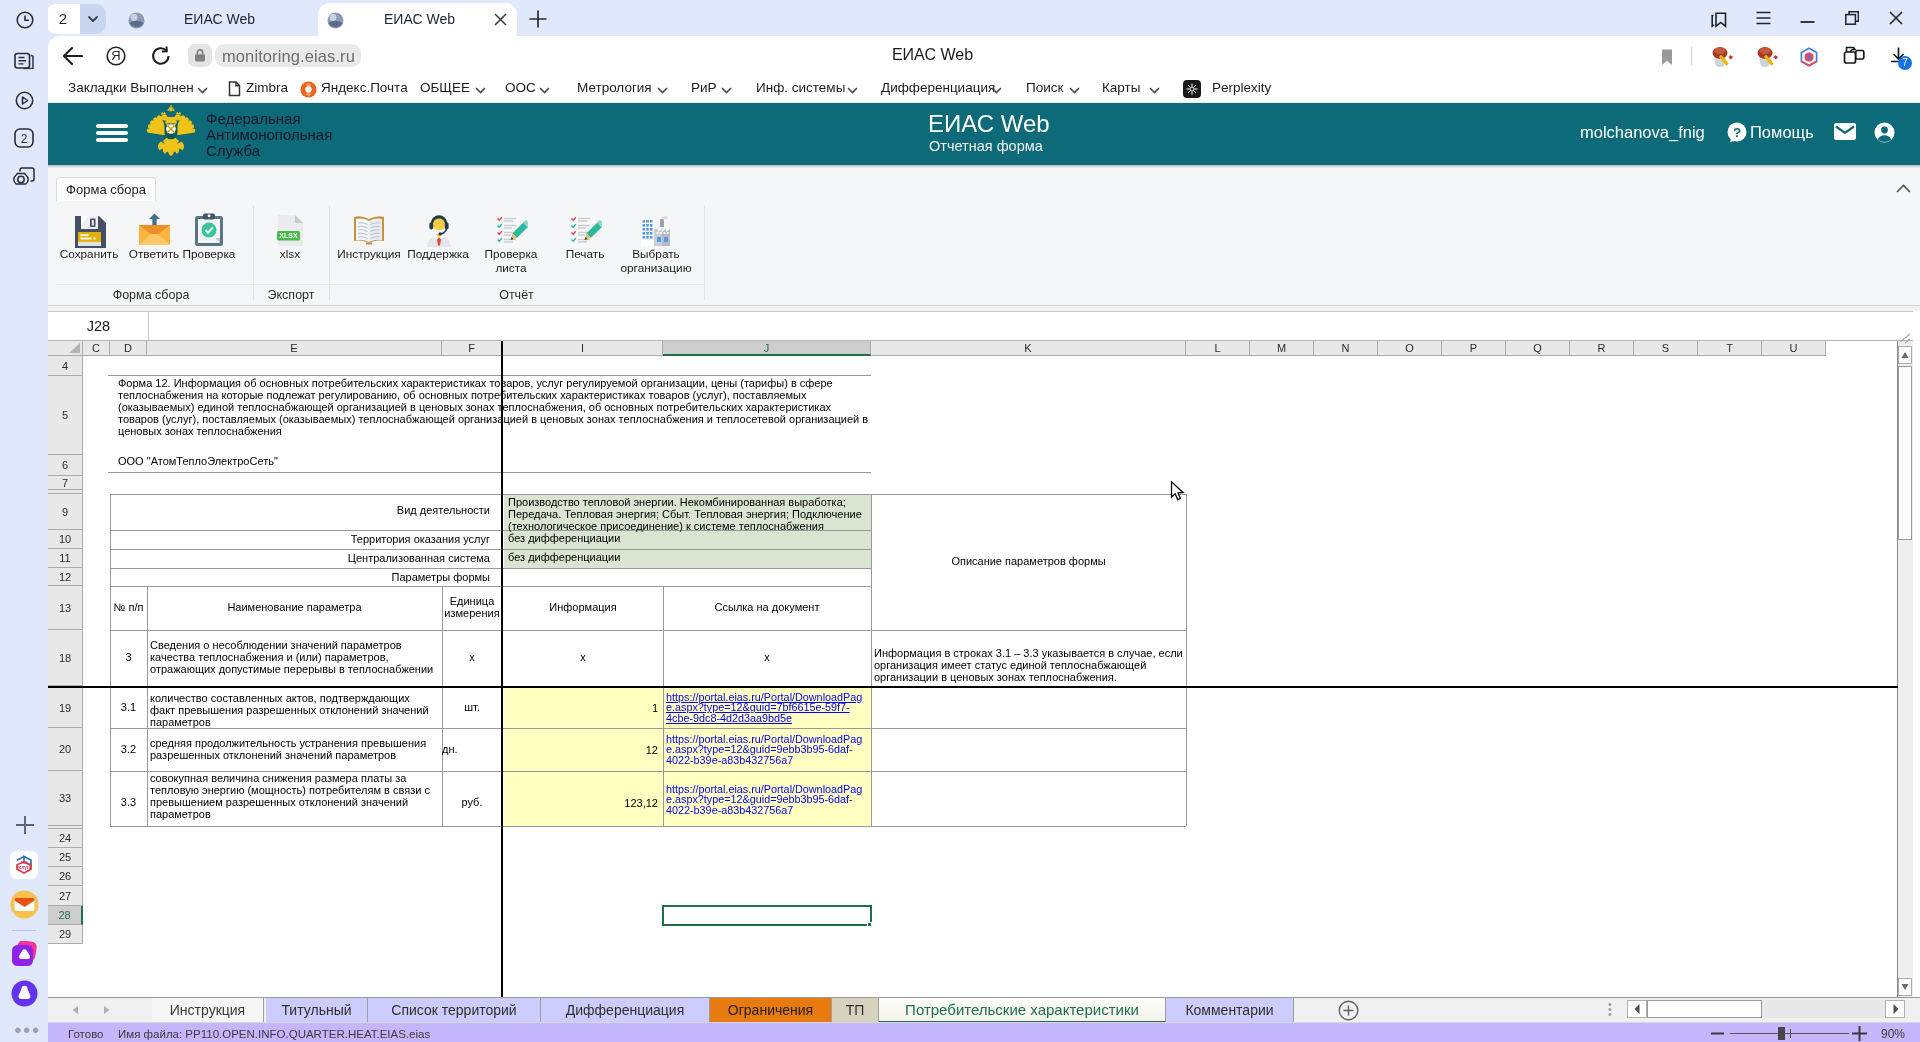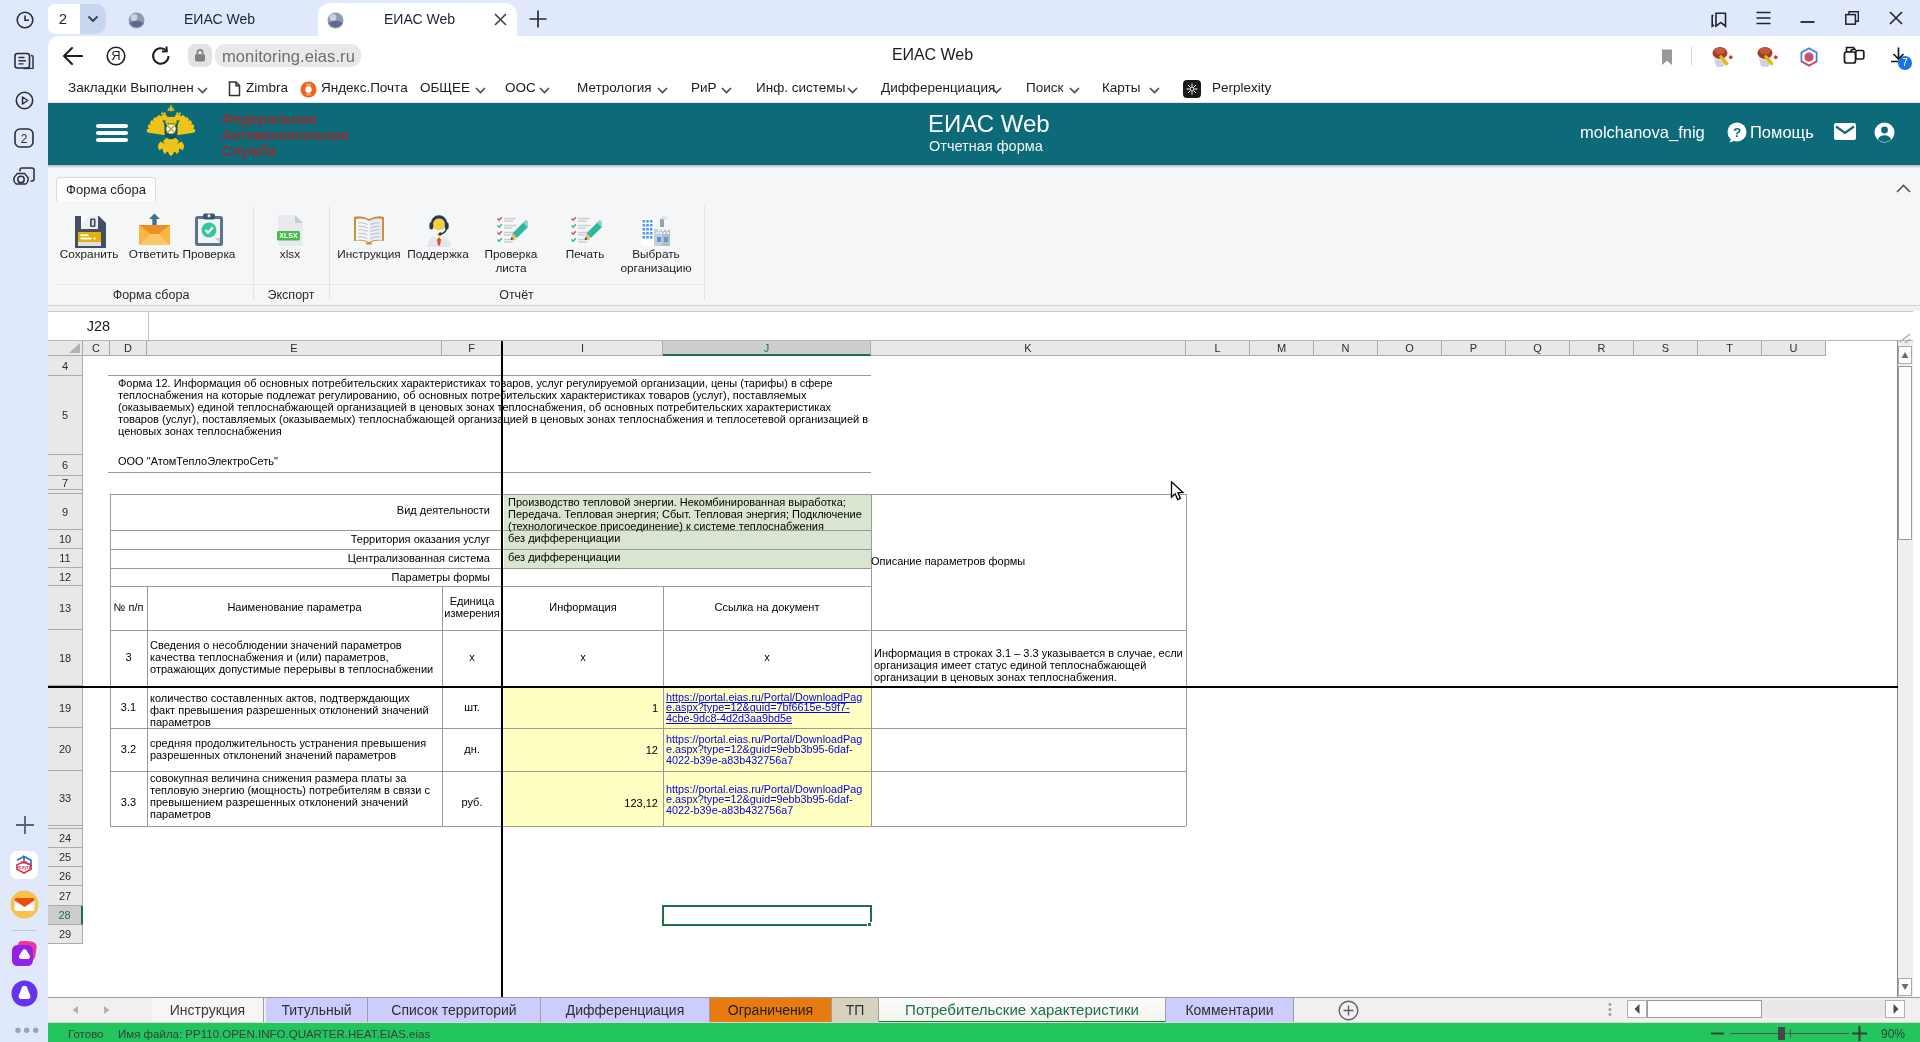--- a/index.html
+++ b/index.html
@@ -40,21 +40,21 @@
   .ct { position:absolute; font-size:11px; color:#000; line-height:11.9px; white-space:nowrap; }
   .green { background:#d9e5d0; }
   .yellow { background:#ffffc1; }
   .link { color:#0202f2; font-size:10.8px; line-height:10.3px; }
   
   #vfreeze { left:501px; top:341px; width:2px; height:656px; background:#000; z-index:4; }
   #hfreeze { left:48px; top:686px; width:1850px; height:2px; background:#000; z-index:4; }
   
   #tabsbar { left:48px; top:997px; width:1872px; height:25px; background:#f0f0f0; border-top:1px solid #9a9a9a; z-index:6; }
   .stab { position:absolute; top:0; height:24px; font-size:14px; color:#2f2f2f; text-align:center; line-height:24px; border-right:1px solid #9f9f9f; }
-  #statusbar { left:48px; top:1022px; width:1872px; height:20px; background:#22c55e; border-top:1px solid #d8d8d8; font-size:11.5px; color:#3c3c3c; z-index:6; }
+  #statusbar { left:48px; top:1022px; width:1872px; height:20px; background:#c4b5fd; border-top:1px solid #d8d8d8; font-size:11.5px; color:#3c3c3c; z-index:6; }
   .sel-green { border:2px solid #1e7145; }
 </style>
 </head>
 <body>
 <div class="abs" id="content-bg"></div>
 <div class="abs" id="topbar"></div>
 <div class="abs" id="sidebar"></div>
 
 <div class="abs tabpill">2</div>
 <div class="abs tabpill2"><svg width="26" height="30">
@@ -302,21 +302,21 @@
   </g>
   <path d="M19.5 19.5 h13 v9.3 a6.5 6.5 0 0 1 -13 0 z" fill="#0a5a60"></path>
   <circle cx="26" cy="25" r="4.8" fill="#fdfdfb"></circle>
   <g stroke="#c79d10" stroke-width="1.4">
       <path d="M22 21 L30 29 M30 21 L22 29"></path>
     </g>
   <g fill="#efc319">
       <path d="M20.8 19.3 l3.2 1 l-1.7 2z M31.2 19.3 l-3.2 1 l1.7 2z"></path>
     </g>
 </svg>
-<div class="abs" style="left:222px;top:111px;z-index:6;color:#b91c1c;font-size:15px;line-height:16.2px;">Федеральная<br>Антимонопольная<br>Служба</div>
+<div class="abs" style="left:206px;top:111px;z-index:6;color:#0f172a;font-size:15px;line-height:16.2px;">Федеральная<br>Антимонопольная<br>Служба</div>
 <div class="abs" style="left:928px;top:110px;z-index:6;color:#fff;font-size:24px;">ЕИАС Web</div>
 <div class="abs" style="left:929px;top:138px;z-index:6;color:#f2f5f5;font-size:14.5px;">Отчетная форма</div>
 <div class="abs" style="left:1580px;top:123px;z-index:6;color:#fff;font-size:16.5px;">molchanova_fnig</div>
 <svg class="abs" style="left:1727px;top:122px;z-index:6" width="20" height="21">
     <circle cx="10" cy="10" r="9.5" fill="#fff"></circle>
     <path d="M4 17 l-1.5 3.5 l5 -1.8z" fill="#fff"></path>
     <text x="10" y="14.8" text-anchor="middle" font-size="13.5" font-weight="bold" fill="#0d6a78" font-family="Liberation Sans">?</text>
   </svg>
 <div class="abs" style="left:1750px;top:123px;z-index:6;color:#fff;font-size:16.5px;">Помощь</div>
 <svg class="abs" style="left:1834px;top:123px;z-index:6" width="22" height="17">
@@ -570,21 +570,21 @@
 
   <div class="ct" style="left:70px;top:22px;">Форма 12. Информация об основных потребительских характеристиках товаров, услуг регулируемой организации, цены (тарифы) в сфере<br>теплоснабжения на которые подлежат регулированию, об основных потребительских характеристиках товаров (услуг), поставляемых<br>(оказываемых) единой теплоснабжающей организацией в ценовых зонах теплоснабжения, об основных потребительских характеристиках<br>товаров (услуг), поставляемых (оказываемых) теплоснабжающей организацией в ценовых зонах теплоснабжения и теплосетевой организацией в<br>ценовых зонах теплоснабжения</div>
   <div class="ct" style="left:70px;top:100px;">ООО "АтомТеплоЭлектроСеть"</div>
   <div class="ct" style="left:62px;top:149px;width:380px;text-align:right;">Вид деятельности</div>
   <div class="ct" style="left:62px;top:178px;width:380px;text-align:right;">Территория оказания услуг</div>
   <div class="ct" style="left:62px;top:197px;width:380px;text-align:right;">Централизованная система</div>
   <div class="ct" style="left:62px;top:216px;width:380px;text-align:right;">Параметры формы</div>
   <div class="ct" style="left:460px;top:141px;">Производство тепловой энергии. Некомбинированная выработка;<br>Передача. Тепловая энергия; Сбыт. Тепловая энергия; Подключение<br>(технологическое присоединение) к системе теплоснабжения</div>
   <div class="ct" style="left:460px;top:177px;">без дифференциации</div>
   <div class="ct" style="left:460px;top:196px;">без дифференциации</div>
-  <div class="ct" style="left:823px;top:200px;width:315px;text-align:left;">Описание параметров формы</div>
+  <div class="ct" style="left:823px;top:200px;width:315px;text-align:center;">Описание параметров формы</div>
 
   <div class="ct" style="left:62px;top:246px;width:37px;text-align:center;">№ п/п</div>
   <div class="ct" style="left:99px;top:246px;width:295px;text-align:center;">Наименование параметра</div>
   <div class="ct" style="left:394px;top:240px;width:60px;text-align:center;">Единица<br>измерения</div>
   <div class="ct" style="left:455px;top:246px;width:160px;text-align:center;">Информация</div>
   <div class="ct" style="left:615px;top:246px;width:208px;text-align:center;">Ссылка на документ</div>
 
   <div class="ct" style="left:62px;top:296px;width:37px;text-align:center;">3</div>
   <div class="ct" style="left:102px;top:284px;">Сведения о несоблюдении значений параметров<br>качества теплоснабжения и (или) параметров,<br>отражающих допустимые перерывы в теплоснабжении</div>
   <div class="ct" style="left:394px;top:296px;width:60px;text-align:center;">х</div>
@@ -592,21 +592,21 @@
   <div class="ct" style="left:615px;top:296px;width:208px;text-align:center;">х</div>
   <div class="ct" style="left:826px;top:284px;margin-top:8px;">Информация в строках 3.1 – 3.3 указывается в случае, если<br>организация имеет статус единой теплоснабжающей<br>организации в ценовых зонах теплоснабжения.</div>
 
   <div class="ct" style="left:62px;top:346px;width:37px;text-align:center;">3.1</div>
   <div class="ct" style="left:102px;top:337px;">количество составленных актов, подтверждающих<br>факт превышения разрешенных отклонений значений<br>параметров</div>
   <div class="ct" style="left:394px;top:346px;width:60px;text-align:center;">шт.</div>
   <div class="ct" style="left:455px;top:347px;width:155px;text-align:right;">1</div>
   <div class="ct link" style="left:618px;top:336px;"><span style="text-decoration:underline;">https://portal.eias.ru/Portal/DownloadPag<br>e.aspx?type=12&amp;guid=7bf6615e-59f7-<br>4cbe-9dc8-4d2d3aa9bd5e</span></div>
   <div class="ct" style="left:62px;top:388px;width:37px;text-align:center;">3.2</div>
   <div class="ct" style="left:102px;top:382px;">средняя продолжительность устранения превышения<br>разрешенных отклонений значений параметров</div>
-  <div class="ct" style="left:394px;top:388px;width:60px;text-align:center;">дн.</div>
+  <div class="ct" style="left:394px;top:388px;width:60px;">дн.</div>
   <div class="ct" style="left:455px;top:389px;width:155px;text-align:right;">12</div>
   <div class="ct link" style="left:618px;top:378px;">https://portal.eias.ru/Portal/DownloadPag<br>e.aspx?type=12&amp;guid=9ebb3b95-6daf-<br>4022-b39e-a83b432756a7</div>
   <div class="ct" style="left:62px;top:441px;width:37px;text-align:center;">3.3</div>
   <div class="ct" style="left:102px;top:417px;">совокупная величина снижения размера платы за<br>тепловую энергию (мощность) потребителям в связи с<br>превышением разрешенных отклонений значений<br>параметров</div>
   <div class="ct" style="left:394px;top:441px;width:60px;text-align:center;">руб.</div>
   <div class="ct" style="left:455px;top:442px;width:155px;text-align:right;">123,12</div>
   <div class="ct link" style="left:618px;top:428px;">https://portal.eias.ru/Portal/DownloadPag<br>e.aspx?type=12&amp;guid=9ebb3b95-6daf-<br>4022-b39e-a83b432756a7</div>
 
   <div class="abs sel-green" style="left:614px;top:549px;width:210px;height:21px;"></div>
   <div class="abs" style="left:819px;top:566px;width:5px;height:5px;background:#1e7145;border:1px solid #fff;"></div>

